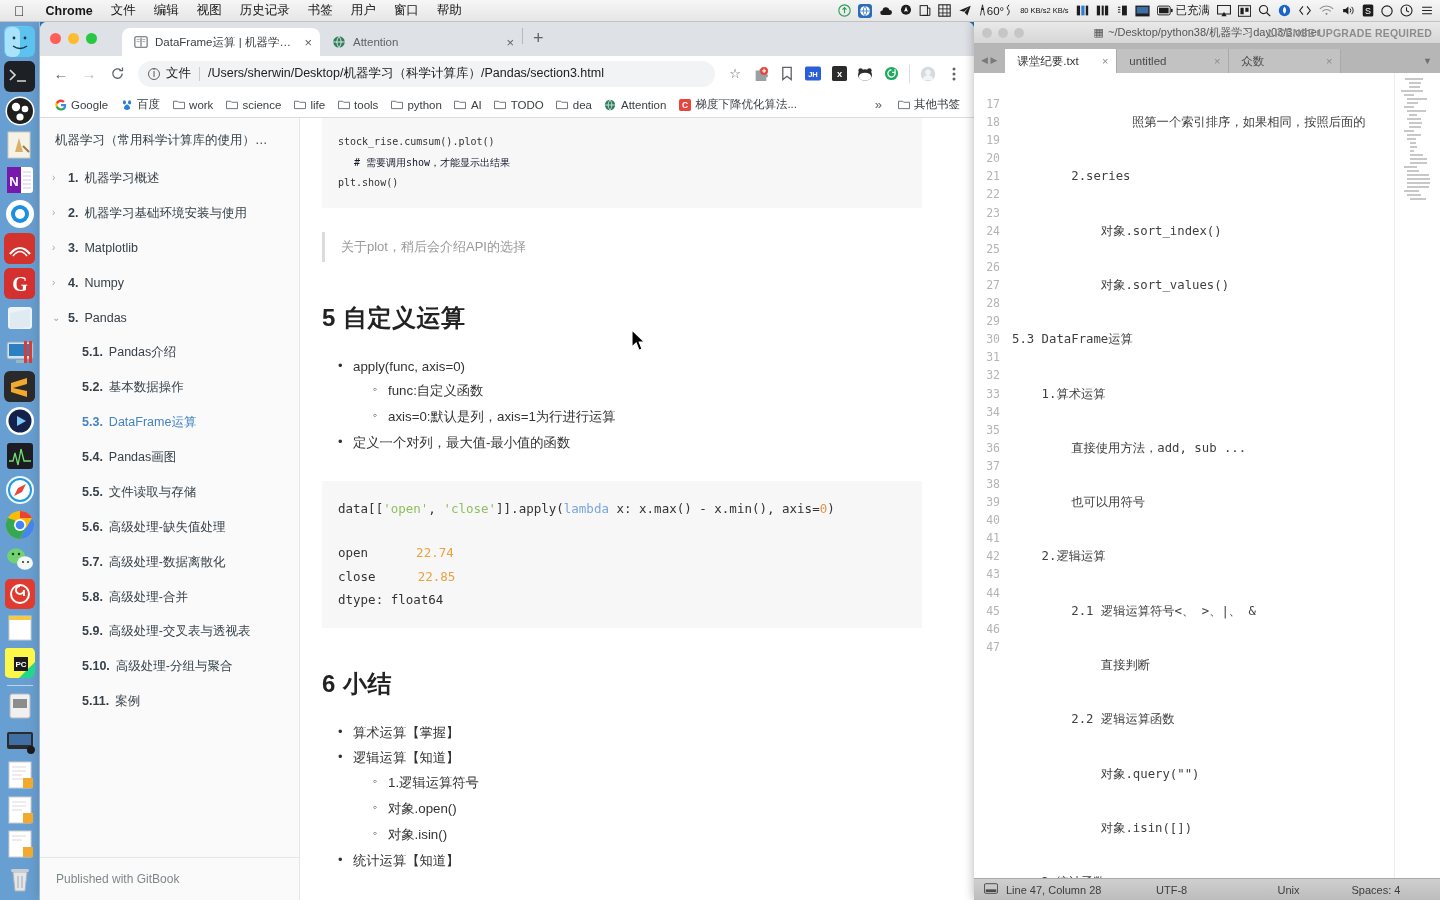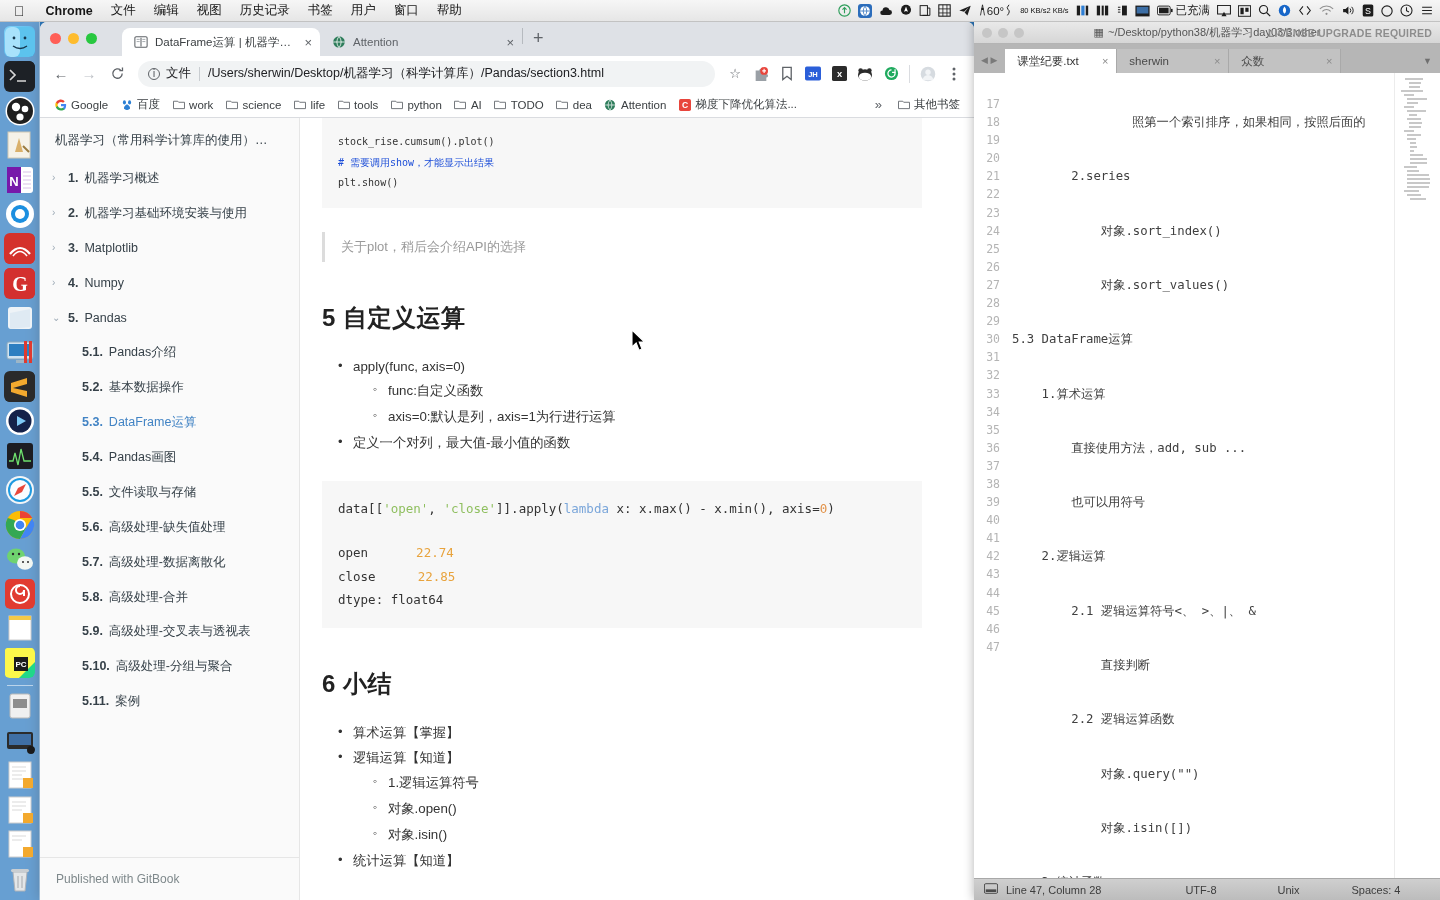--- a/index.html
+++ b/index.html
@@ -117,21 +117,21 @@
   .gb-item .num { font-weight: bold; }
   .gb-foot { border-top: 1px solid #e6e6e6; padding: 14px 16px; font-size: 12px; color: #7e888b; }
 
   .gb-main { flex: 1; overflow: hidden; position: relative; background: #fff; }
   .gb-inner { padding: 0 52px 0 22px; max-width: 680px; }
   .codeblock {
     background: #f7f7f7; padding: 14px 16px; margin: 0 0 0 0;
     font-family: "DejaVu Sans Mono", "Liberation Mono", monospace;
     font-size: 10px; line-height: 2.05; color: #333;
   }
-  .codeblock .cmt { color: #1d4ed8; }
+  .codeblock .cmt { color: #0f172a; margin-left: 16px; }
   .code2 { background: #f7f7f7; padding: 16px; margin-top: 26px;
     font-family: "DejaVu Sans Mono","Liberation Mono",monospace; font-size: 12.5px; line-height: 1.9; color:#333;}
   .code2 .str { color: #8fbf5f; }
   .code2 .kw { color: #7aa6da; }
   .code2 .num { color: #e2934a; }
   .code2 .val { color: #e8a33d; }
   .code2 .sp { display:inline-block; width: 48px; }
   .quote { border-left: 3px solid #dcdcdc; padding: 6px 0 6px 16px; margin: 24px 0 0 0;
     font-size: 13px; color: #9a9a9a; }
   h1.sec { font-size: 24px; color: #222; font-weight: bold; margin: 40px 0 22px 0; letter-spacing: .5px;}
@@ -189,21 +189,21 @@
   }
   .st-mini .mrow { height: 4px; display:flex; align-items:center; }
   .st-mini .mrow b { display: block; height: 2px; background: #c8c8c8; }
   .st-status {
     position: absolute; left: 0; bottom: 0; width: 466px; height: 22px;
     background: linear-gradient(to bottom,#cfcfcf,#bcbcbc); border-top: 1px solid #a8a8a8;
     display: flex; align-items: center; font-size: 11px; color: #3d3d3d;
   }
   .st-status .sico { padding: 0 8px 0 10px; }
   .st-status .s1 { width: 150px; }
-  .st-status .s2 { width: 90px; text-align:center;}
+  .st-status .s2 { width: 90px; }
   .st-status .s3 { width: 85px; text-align:center;}
   .st-status .s4 { width: 90px; text-align:center;}
 </style>
 </head>
 <body>
 
 <div id="root">
 
   <div class="menubar">
     <span class="apple"></span>
@@ -948,21 +948,21 @@
       <span class="st-license">LICENSE UPGRADE REQUIRED</span>
     </div>
 
     <div class="st-tabs">
       <span class="st-arrows">◀&nbsp;▶</span>
       <div class="st-tab active">
         <span>课堂纪要.txt</span>
         <span class="x">×</span>
       </div>
       <div class="st-tab">
-        <span>sherwin</span>
+        <span>untitled</span>
         <span class="x">×</span>
       </div>
       <div class="st-tab">
         <span>众数</span>
         <span class="x">×</span>
       </div>
       <span class="st-tabarrow">▼</span>
     </div>
 
     <div class="st-body">

